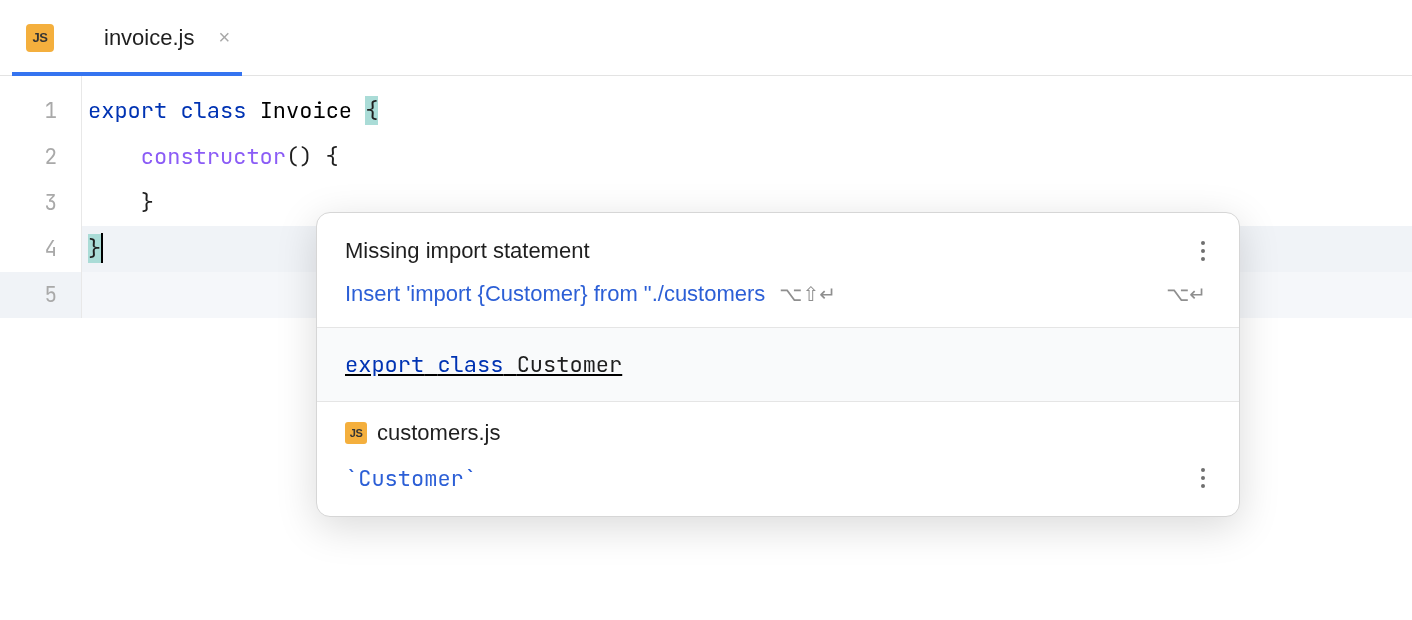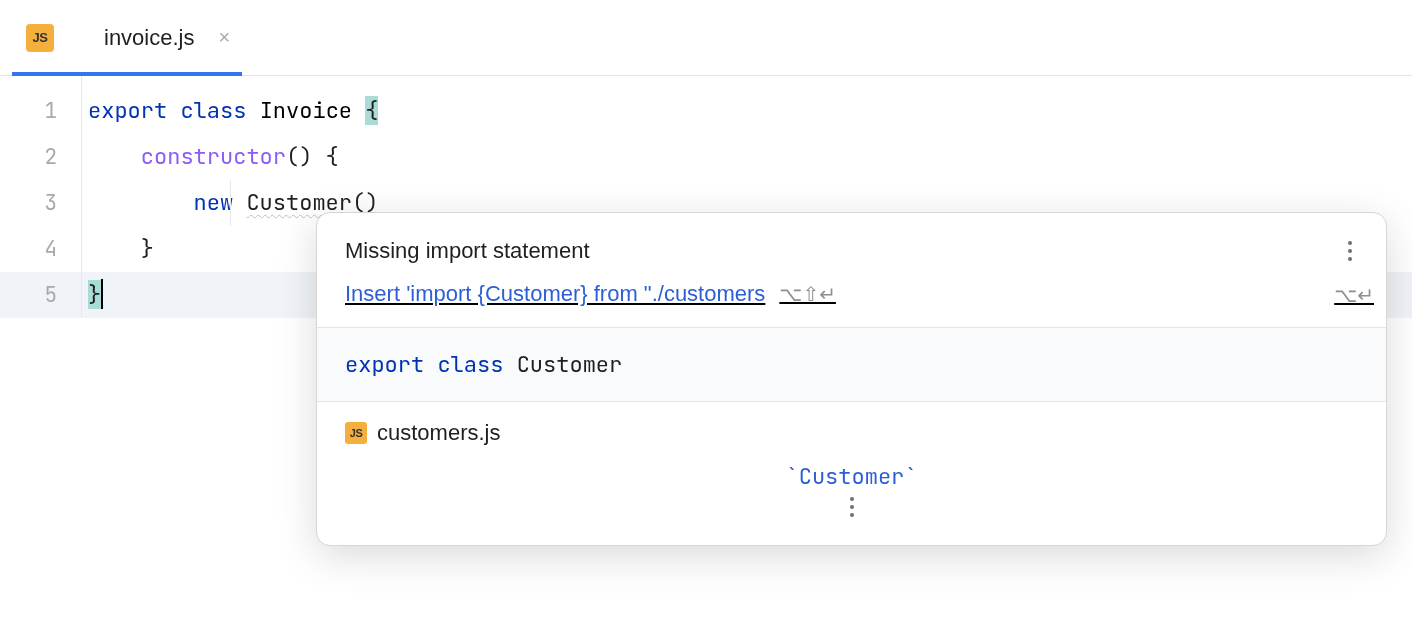--- a/index.html
+++ b/index.html
@@ -134,21 +134,21 @@
     display: inline-block;
     height: 46px;
     vertical-align: top;
     position: absolute;
     left: 148px;
   }
   .popup {
     position: absolute;
     left: 316px;
     top: 212px;
-    width: 1071px;
+    width: 924px;
     background: #ffffff;
     border: 1px solid #d6d6d6;
     border-radius: 14px;
     box-shadow: 0 10px 40px rgba(0,0,0,0.15);
     overflow: hidden;
   }
   .popup-header {
     padding: 22px 28px 0 28px;
     display: flex;
     align-items: center;
@@ -165,63 +165,62 @@
     padding: 6px;
     cursor: pointer;
   }
   .kebab span {
     width: 4px;
     height: 4px;
     background: #6f6f6f;
     border-radius: 50%;
   }
   .popup-actions {
-    padding: 14px 12px 20px 28px;
-    display: flex;
-    align-items: flex-end;
+    padding: 14px 33px 20px 28px;
+    display: flex;
+    align-items: center;
     gap: 40px;
     border-bottom: 1px solid #e5e5e5;
-    text-decoration: underline;
   }
   .action-link {
     color: #2c5fd6;
     font-size: 22px;
     cursor: pointer;
     display: flex;
     align-items: center;
     gap: 14px;
   }
   .shortcut {
     color: #8f8f8f;
     font-size: 20px;
   }
   .popup-preview {
     padding: 22px 28px;
     font-family: "JetBrains Mono", Menlo, Consolas, monospace;
     font-size: 22px;
     background: #f9fafb;
     border-bottom: 1px solid #e5e5e5;
+    text-decoration: underline;
   }
   .popup-file {
     padding: 18px 28px 10px 28px;
     display: flex;
     align-items: center;
     gap: 10px;
     font-size: 22px;
     color: #1f1f1f;
   }
   .popup-ref {
     padding: 6px 28px 22px 28px;
     font-size: 22px;
     font-family: "JetBrains Mono", Menlo, Consolas, monospace;
     color: #2c5fd6;
     display: flex;
     justify-content: space-between;
     align-items: center;
-    flex-direction: column;
   }
   .hl-row-full {
     position: absolute;
     top: 196px;
     left: 0;
     right: 0;
     height: 46px;
     background: #f5f7fa;
     z-index: -1;
   }
@@ -243,21 +242,20 @@
   <div class="gutter">
     <div class="line-num">1</div>
     <div class="line-num">2</div>
     <div class="line-num">3</div>
     <div class="line-num">4</div>
     <div class="line-num hl">5</div>
   </div>
   <div class="code">
     <div class="code-line"><span class="kw">export</span> <span class="kw">class</span> <span class="cls">Invoice</span> <span class="txt bghl">{</span></div>
     <div class="code-line">    <span class="fn">constructor</span><span class="txt">() {</span></div>
-    <div class="code-line" style="position:relative;"><span class="guide"></span>        <span class="kw">new</span> <span class="txt underline-wavy">Customer</span><span class="txt">()</span></div>
     <div class="code-line">    <span class="txt">}</span></div>
     <div class="code-line hl"><span class="txt bghl">}</span><span class="caret"></span></div>
   </div>
 </div>
 
 <div class="popup">
   <div class="popup-header">
     <div class="popup-title">Missing import statement</div>
     <div class="kebab">
         <span></span>

